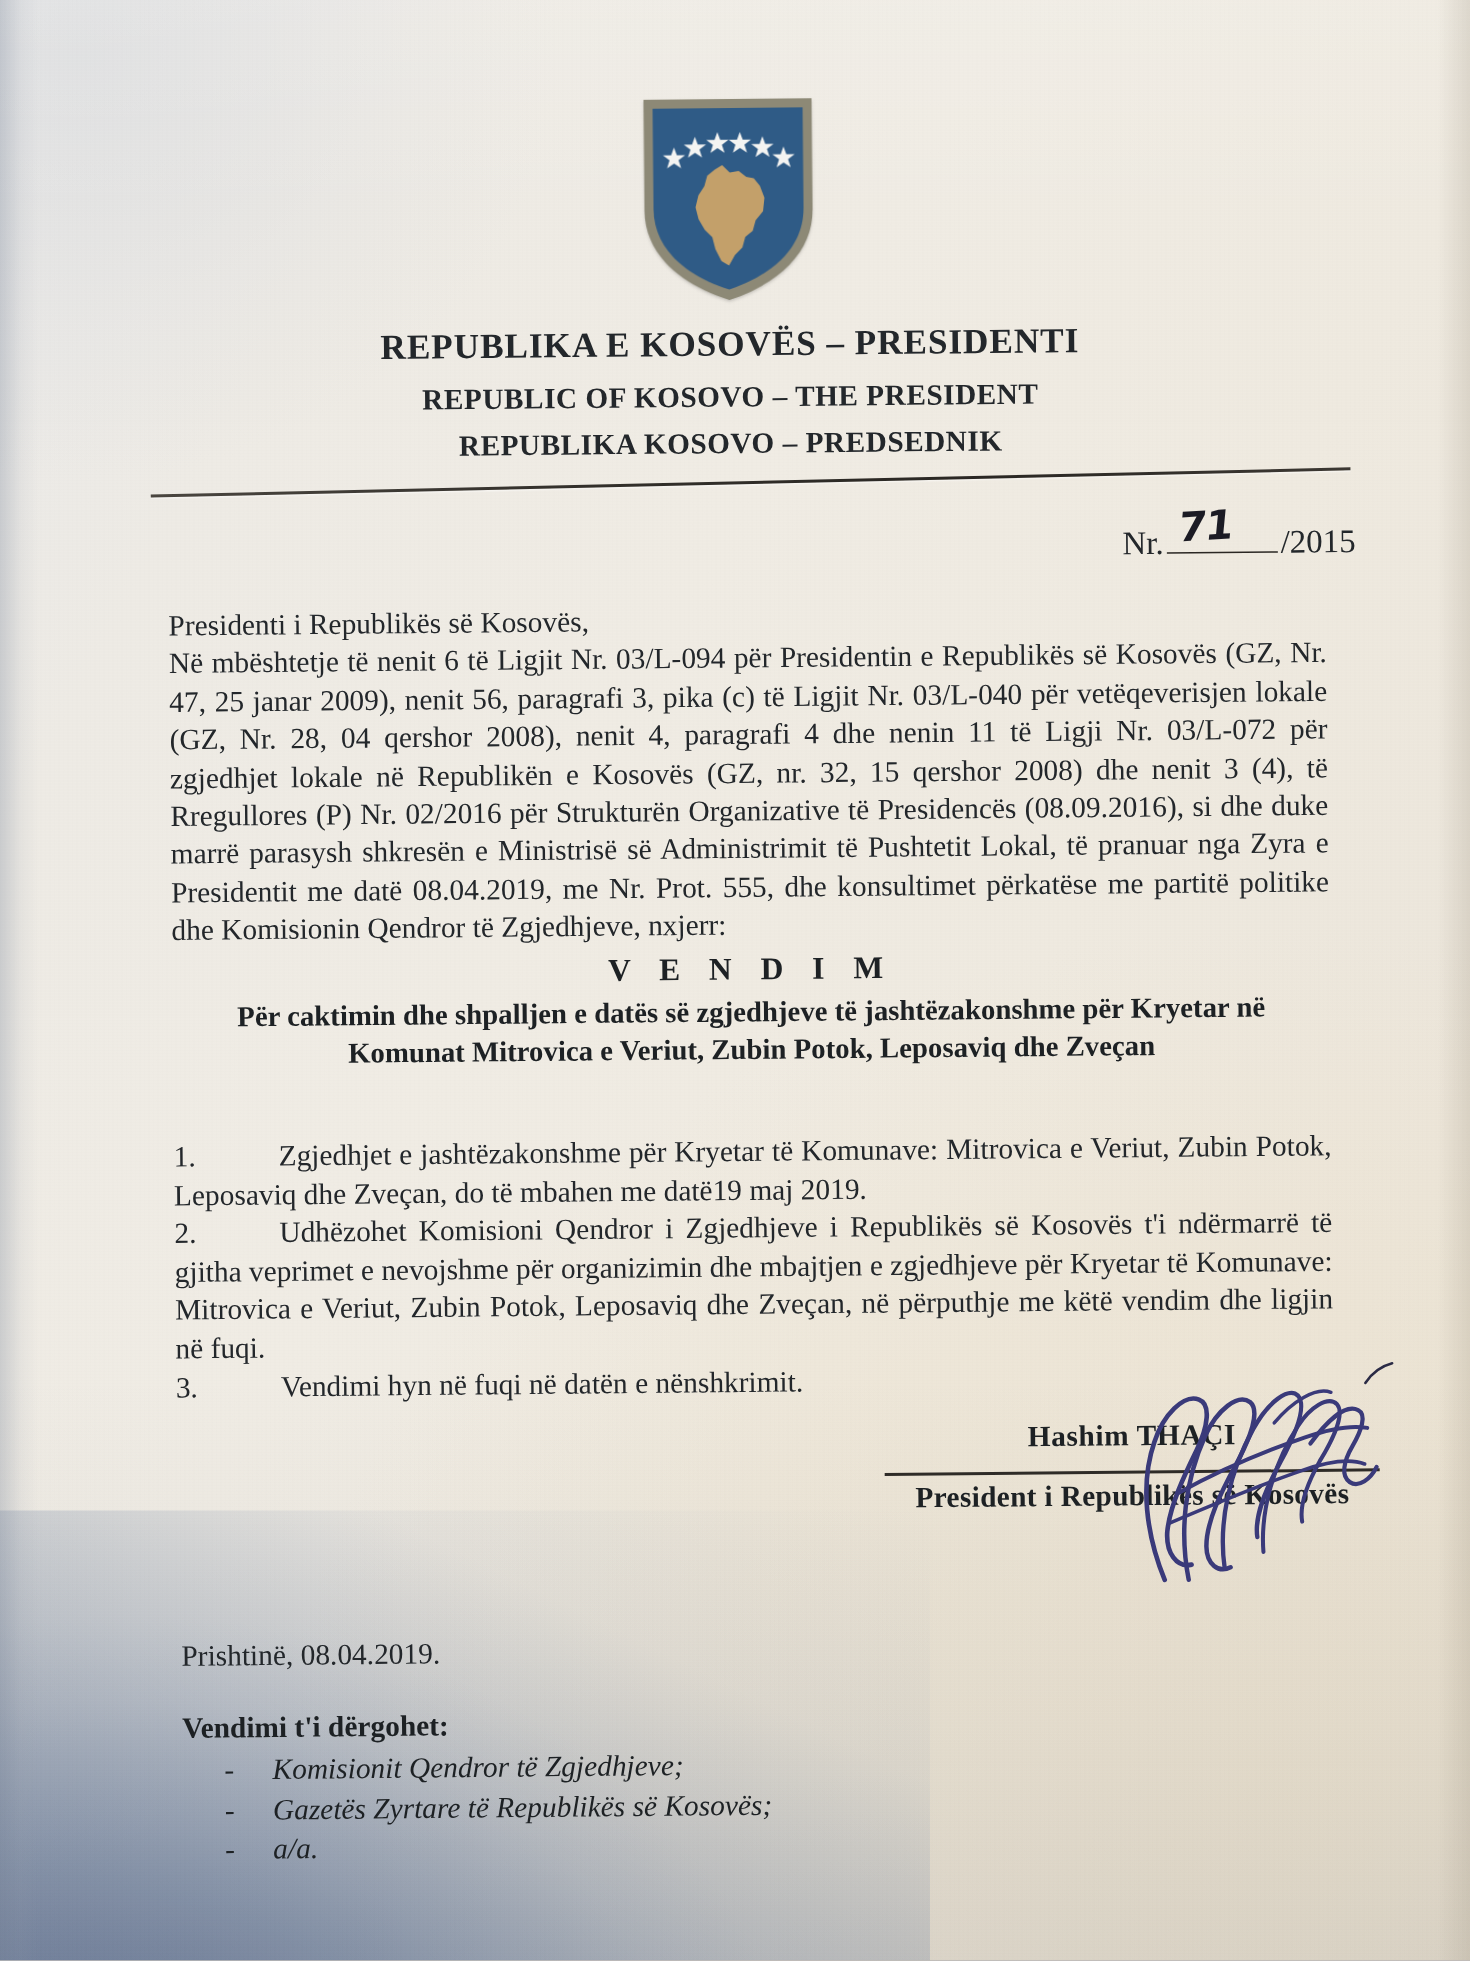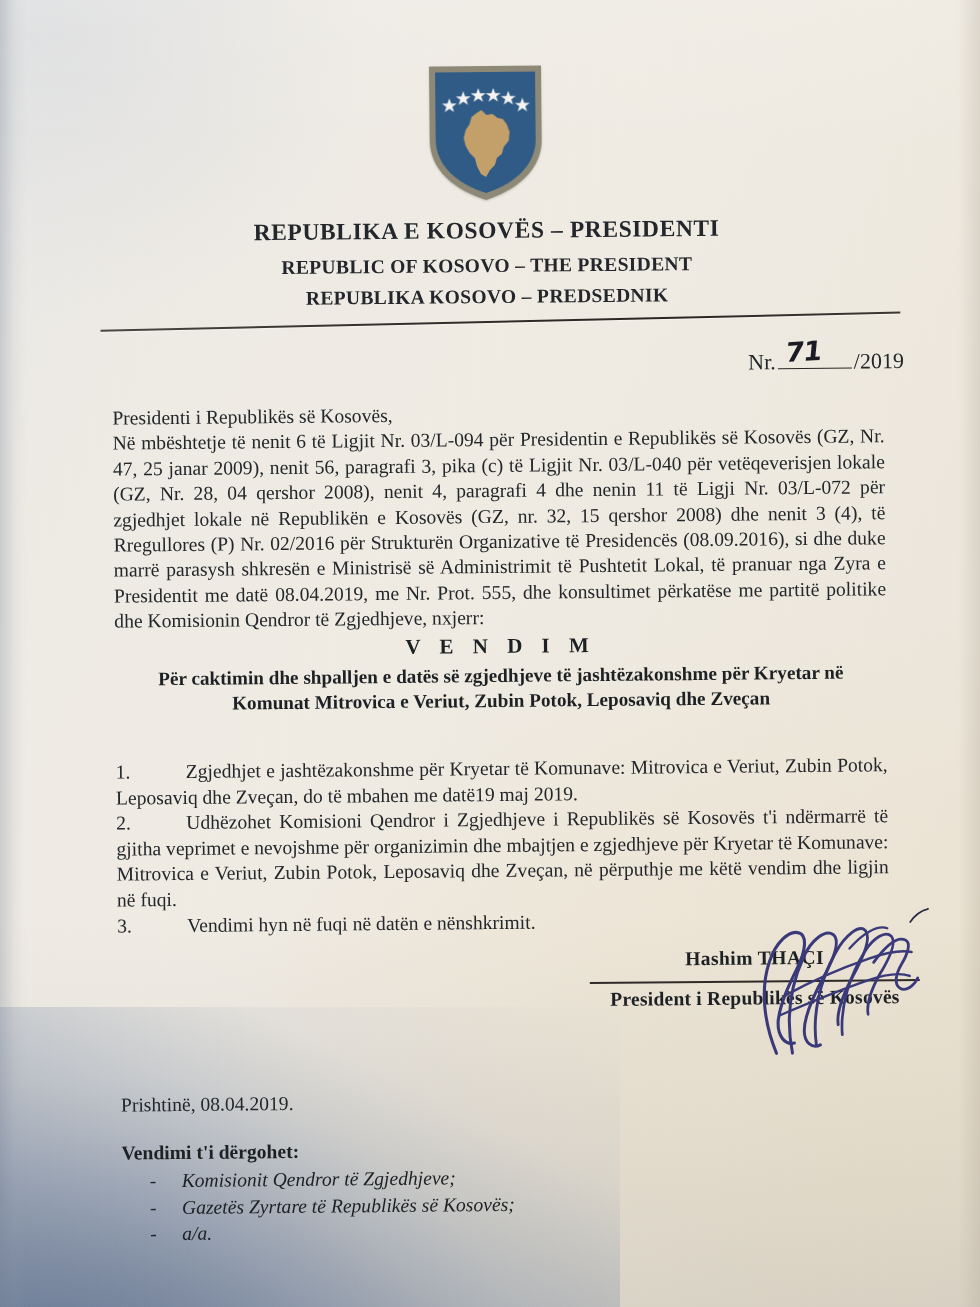--- a/index.html
+++ b/index.html
@@ -381,21 +381,21 @@
       <div class="lh-3">REPUBLIKA KOSOVO – PREDSEDNIK</div>
     </div>
 
     <div class="rule"></div>
 
     <div class="docnum">
       <span>Nr.</span>
       <span class="docnum-blank">
         <span class="docnum-hand">71</span>
       </span>
-      <span>/2019</span>
+      <span>/2015</span>
     </div>
 
     <div class="body-block">
       <div class="intro-line">Presidenti i Republikës së Kosovës,</div>
       <div class="preamble">Në mbështetje të nenit 6 të Ligjit Nr. 03/L-094 për Presidentin e Republikës së Kosovës (GZ, Nr. 47,  25 janar 2009), nenit 56, paragrafi 3, pika (c) të Ligjit Nr. 03/L-040 për vetëqeverisjen lokale (GZ, Nr. 28, 04 qershor 2008), nenit 4, paragrafi 4 dhe nenin 11 të Ligji Nr. 03/L-072 për zgjedhjet lokale në Republikën e Kosovës (GZ, nr. 32, 15 qershor 2008) dhe nenit 3 (4), të Rregullores (P) Nr. 02/2016 për Strukturën Organizative të Presidencës (08.09.2016), si dhe duke marrë parasysh shkresën e Ministrisë së Administrimit të Pushtetit Lokal, të pranuar nga Zyra e Presidentit me datë 08.04.2019, me Nr. Prot. 555, dhe konsultimet përkatëse me partitë politike dhe Komisionin Qendror të Zgjedhjeve, nxjerr:</div>
     </div>
 
     <div class="vendim-block">
       <div class="vendim-word">V E N D I M</div>
       <div class="vendim-sub">Për caktimin dhe shpalljen e datës së zgjedhjeve të jashtëzakonshme për Kryetar në</div>

